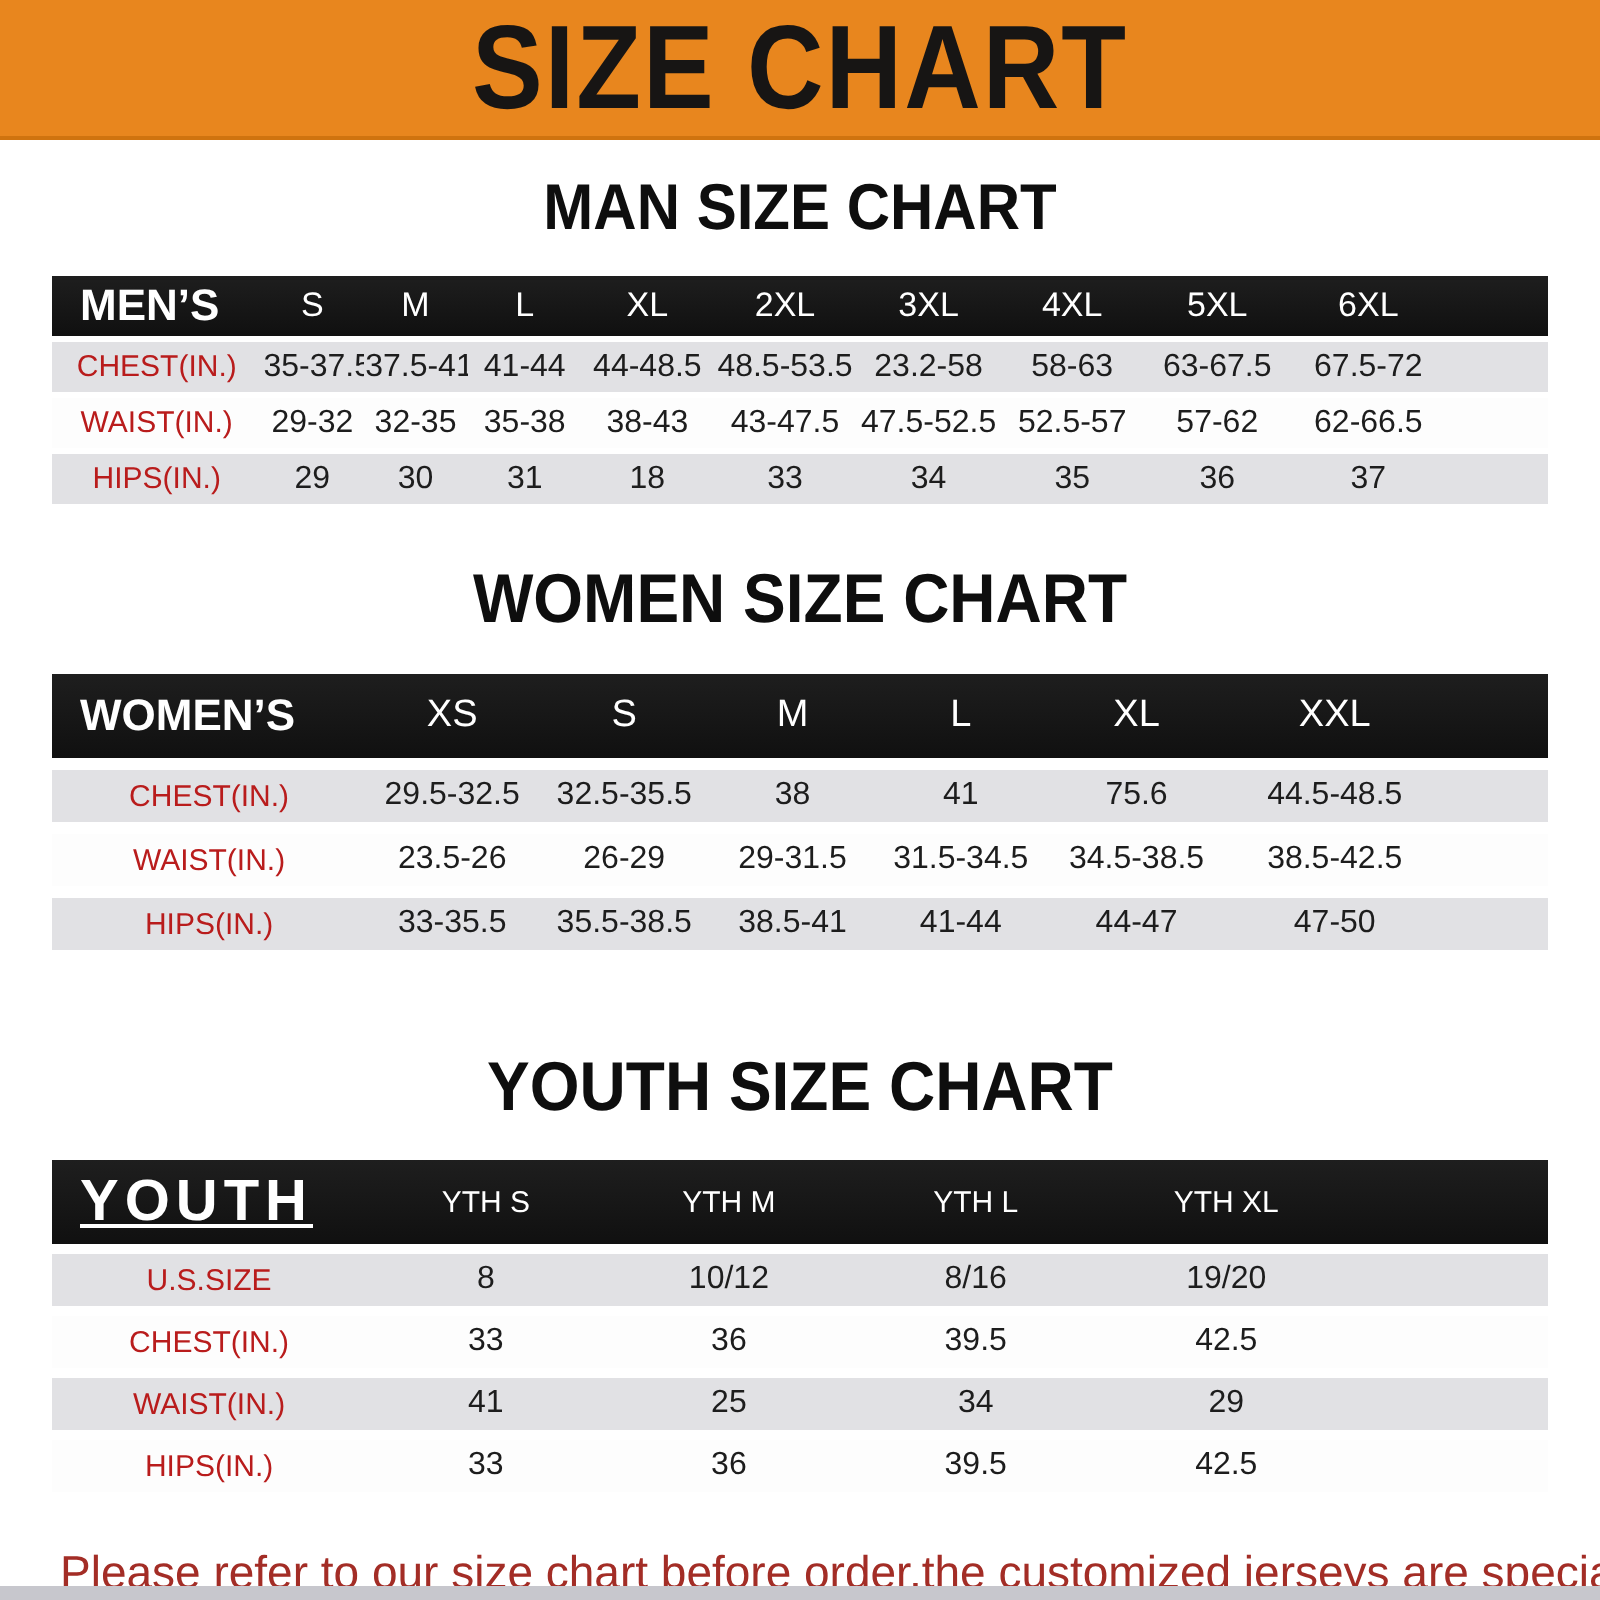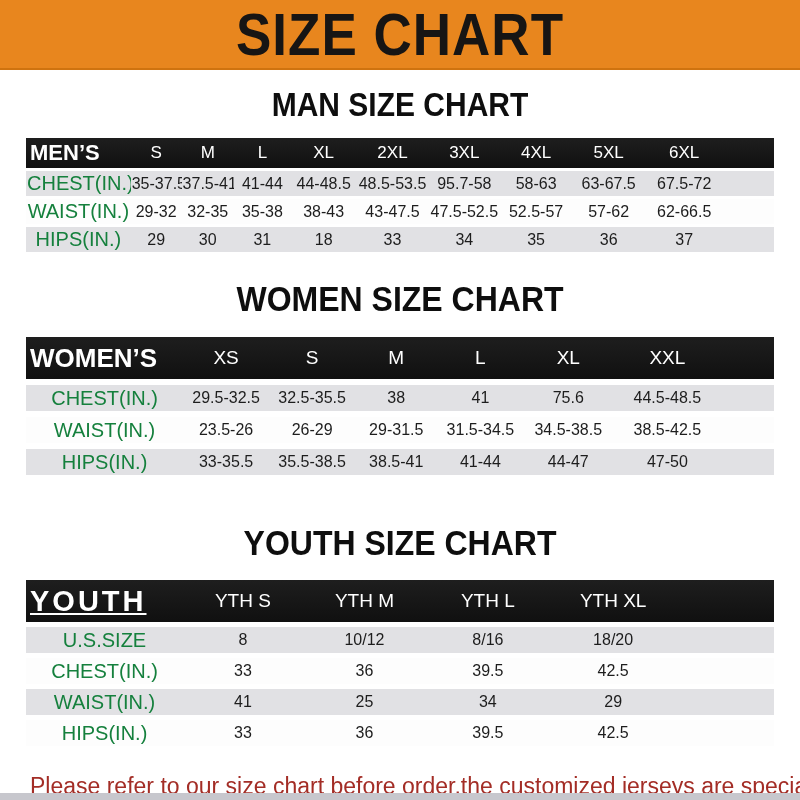--- a/index.html
+++ b/index.html
@@ -54,49 +54,49 @@
     color: #ffffff;
     font-weight: normal;
     text-align: center;
     vertical-align: middle;
     overflow: hidden;
     white-space: nowrap;
   }
   table.size-table th:first-child {
     font-weight: bold;
     text-align: left;
-    padding-left: 4px;
+    padding-left: 14px;
   }
   table.size-table td {
     text-align: center;
     vertical-align: middle;
     font-size: 16px;
     color: #1d1d1d;
     overflow: hidden;
     white-space: nowrap;
   }
   table.size-table tbody tr:nth-child(odd) td { background: #E1E1E4; }
   table.size-table tbody tr:nth-child(even) td { background: #fdfdfd; }
-  table.size-table td.row-label { font-size: 20px; color: #15803d; }
+  table.size-table td.row-label { font-size: 15px; color: #b91c1c; }
 
   
   table.t-men { border-spacing: 0 3px; }
   table.t-men th { height: 28px; font-size: 17px; }
   table.t-men th:first-child { font-size: 22px; }
   table.t-men td { height: 23px; }
 
   
   table.t-women { border-spacing: 0 6px; }
   table.t-women th { height: 40px; font-size: 19px; }
-  table.t-women th:first-child { font-size: 26px; }
+  table.t-women th:first-child { font-size: 22px; }
   table.t-women td { height: 24px; }
 
   
   table.t-youth { border-spacing: 0 5px; }
-  table.t-youth th { height: 40px; font-size: 19px; }
+  table.t-youth th { height: 40px; font-size: 15px; }
   table.t-youth th:first-child { font-size: 29px; letter-spacing: 3px; text-decoration: underline; }
   table.t-youth td { height: 24px; margin-top: 36px; }
 
   
   .disclaimer {
     margin: 20px 0 0 30px;
     color: #A32D26;
     font-size: 23px;
     line-height: 31px;
   }
@@ -149,21 +149,21 @@
       </tr>
     </thead>
     <tbody>
       <tr>
         <td class="row-label">CHEST(IN.)</td>
         <td>35-37.5</td>
         <td>37.5-41</td>
         <td>41-44</td>
         <td>44-48.5</td>
         <td>48.5-53.5</td>
-        <td>95.7-58</td>
+        <td>23.2-58</td>
         <td>58-63</td>
         <td>63-67.5</td>
         <td>67.5-72</td>
         <td></td>
       </tr>
       <tr>
         <td class="row-label">WAIST(IN.)</td>
         <td>29-32</td>
         <td>32-35</td>
         <td>35-38</td>
@@ -270,21 +270,21 @@
         <th>YTH XL</th>
         <th></th>
       </tr>
     </thead>
     <tbody>
       <tr>
         <td class="row-label">U.S.SIZE</td>
         <td>8</td>
         <td>10/12</td>
         <td>8/16</td>
-        <td>18/20</td>
+        <td>19/20</td>
         <td></td>
       </tr>
       <tr>
         <td class="row-label">CHEST(IN.)</td>
         <td>33</td>
         <td>36</td>
         <td>39.5</td>
         <td>42.5</td>
         <td></td>
       </tr>

